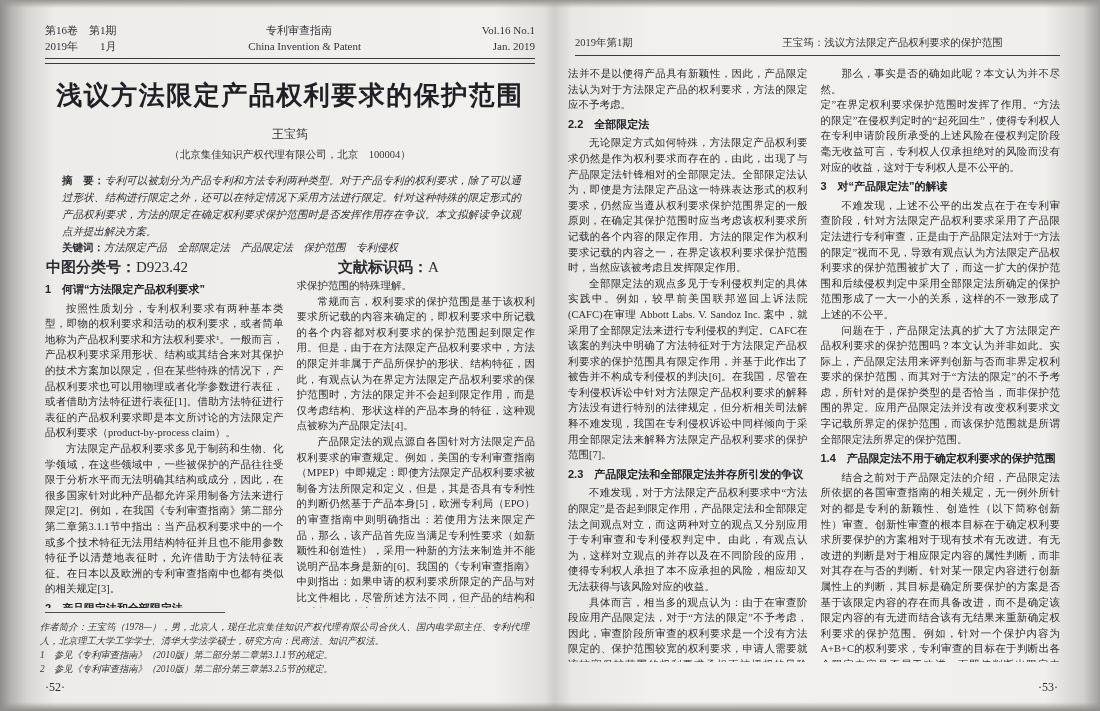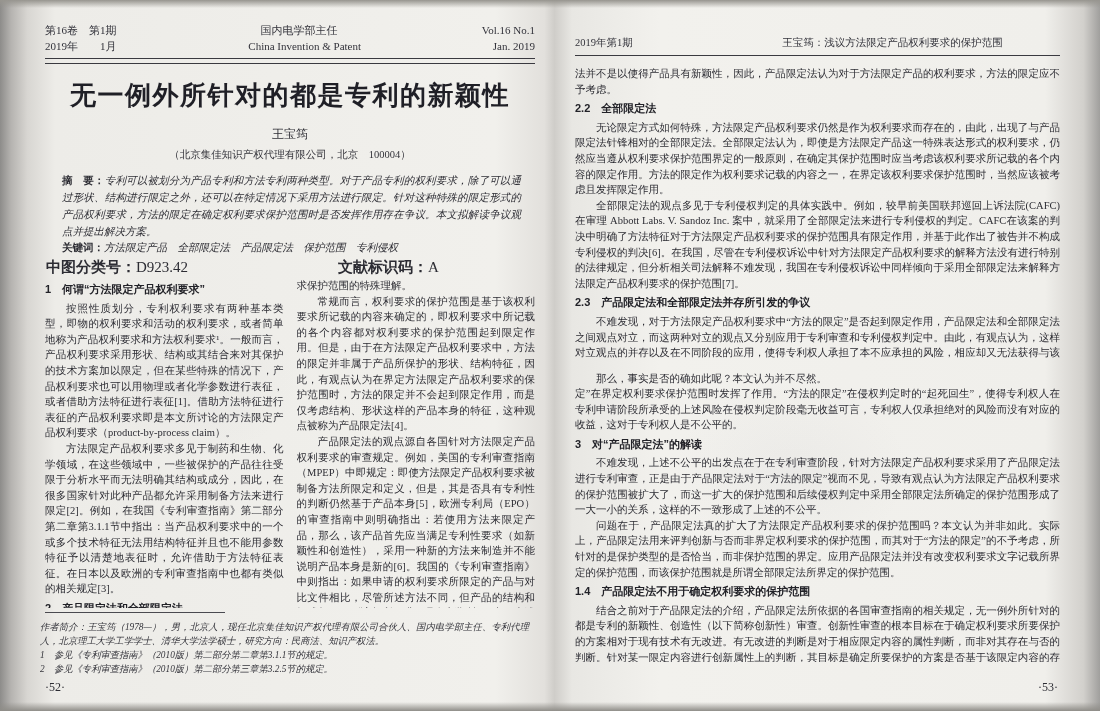--- a/index.html
+++ b/index.html
@@ -43,21 +43,21 @@
   .abs b{font-style:normal;font-weight:bold;font-family:"Liberation Sans","DejaVu Sans",sans-serif;}
   .kw{position:absolute;left:62px;right:28px;top:241px;font-size:10.5px;font-style:italic;}
   .kw b{font-style:normal;font-weight:bold;font-family:"Liberation Sans","DejaVu Sans",sans-serif;}
   .clc{position:absolute;left:46px;right:28px;top:258px;font-size:15px;display:flex;}
   .clc .pair2{margin-left:150px;}
   .clc b{font-weight:bold;font-family:"Liberation Sans","DejaVu Sans",sans-serif;}
 
   
   .cols{position:absolute;display:flex;gap:13px;}
   #lp-cols{left:45px;right:14px;top:278px;height:330px;}
-  #rp-cols{left:24px;right:40px;top:66px;height:596px;flex-direction:column;}
+  #rp-cols{left:17px;right:40px;top:66px;height:596px;}
   .col{flex:1;overflow:hidden;}
   .blk{font-size:10.5px;line-height:15.6px;text-align:justify;color:#2c2c33;}
   .bp{text-indent:2em;}
   .nocindent{text-indent:0;}
   .bh1,.bh2{font-family:"Liberation Sans","DejaVu Sans",sans-serif;font-weight:bold;
     font-size:11px;color:#222228;text-indent:0;margin:4px 0 3px 0;}
 
   
   .fnrule{position:absolute;left:45px;top:612px;width:180px;border-top:1px solid #4a4a50;}
   .fnotes{position:absolute;left:40px;right:20px;top:620px;font-size:9.3px;line-height:14px;
@@ -72,32 +72,32 @@
   .stain{position:absolute;pointer-events:none;opacity:.5;
     background:radial-gradient(ellipse at center, rgba(120,120,140,.10), rgba(120,120,140,0) 70%);}
 </style>
 </head>
 <body>
 
 <div class="page" id="page-left">
   <div class="jhead">
     <div class="row">
       <span>第16卷　第1期</span>
-      <span class="c">国内电学部主任</span>
+      <span class="c">专利审查指南</span>
       <span>Vol.16  No.1</span>
     </div>
     <div class="row">
       <span>2019年　　1月</span>
       <span class="c">China Invention &amp; Patent</span>
       <span>Jan.  2019</span>
     </div>
   </div>
   <div class="rule-double"></div>
 
-  <div class="a-title">无一例外所针对的都是专利的新颖性</div>
+  <div class="a-title">浅议方法限定产品权利要求的保护范围</div>
   <div class="a-author">王宝筠</div>
   <div class="a-affil">（北京集佳知识产权代理有限公司，北京　100004）</div>
 
   <div class="abs">
     <b>摘　要：</b><span>专利可以被划分为产品专利和方法专利两种类型。对于产品专利的权利要求，除了可以通过形状、结构进行限定之外，还可以在特定情况下采用方法进行限定。针对这种特殊的限定形式的产品权利要求，方法的限定在确定权利要求保护范围时是否发挥作用存在争议。本文拟解读争议观点并提出解决方案。</span>
   </div>
   <div class="kw">
     <b>关键词：</b><span>方法限定产品　全部限定法　产品限定法　保护范围　专利侵权</span>
   </div>
   <div class="clc">

